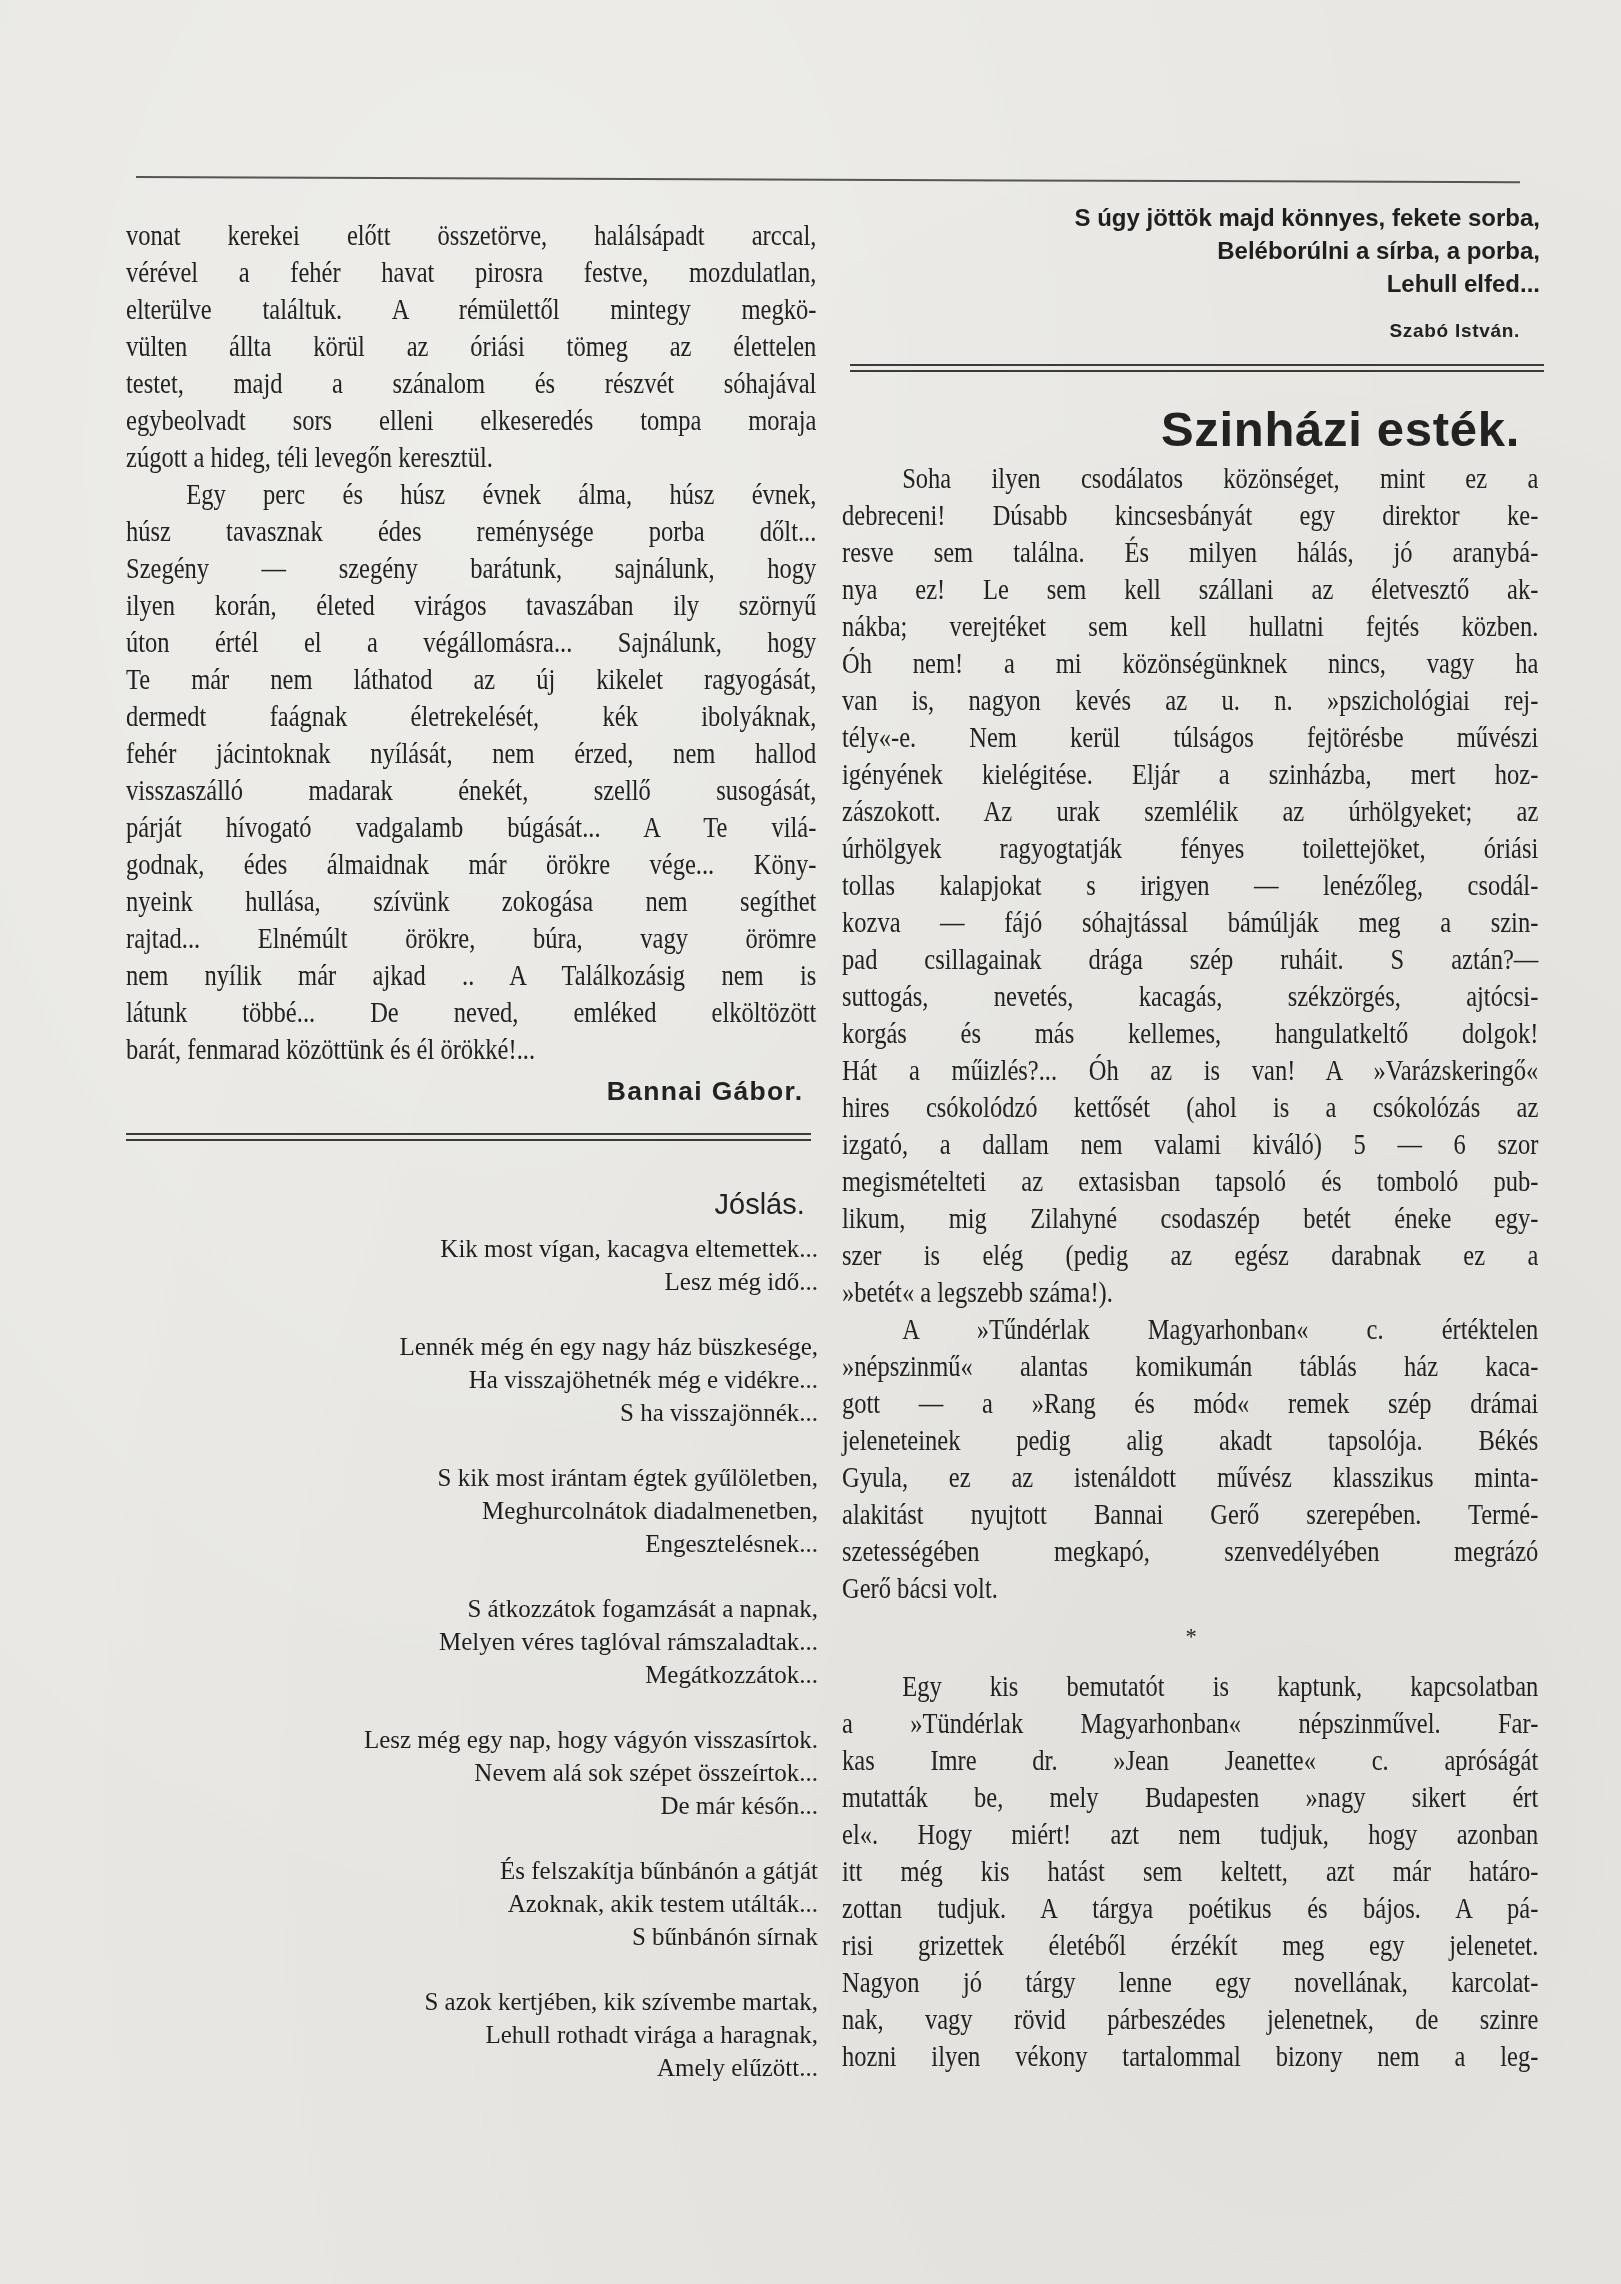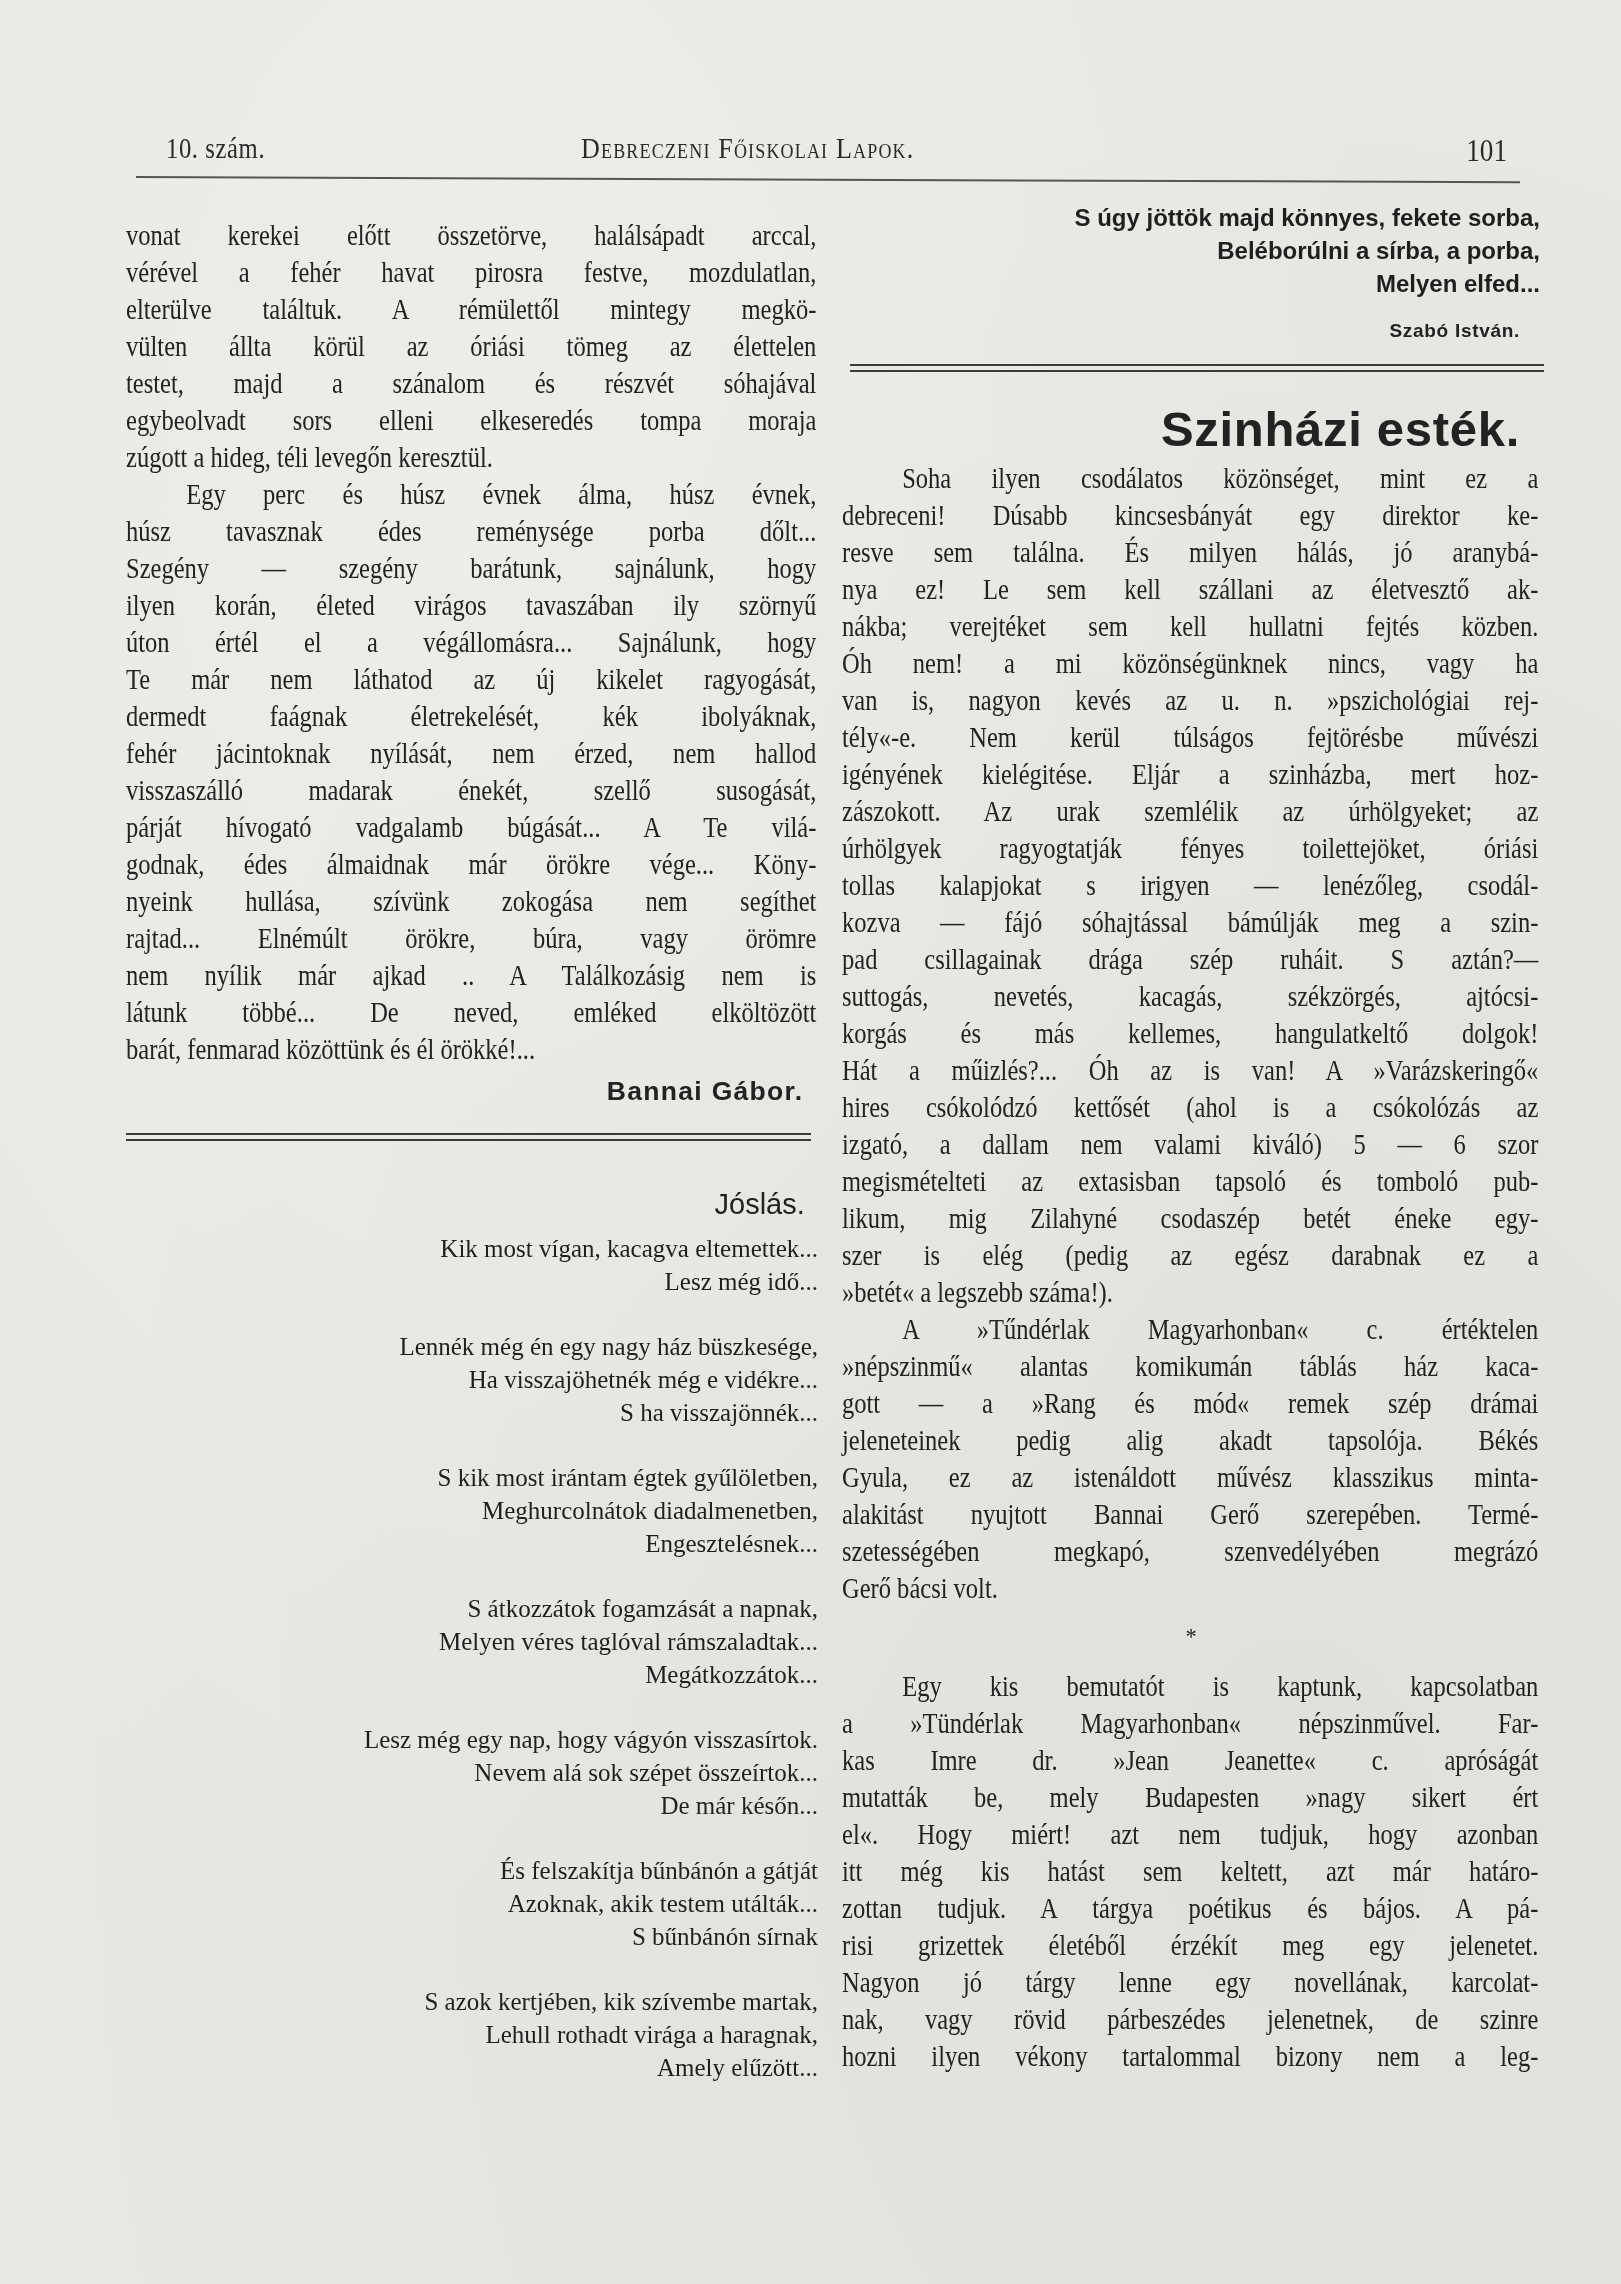--- a/index.html
+++ b/index.html
@@ -108,25 +108,20 @@
       text-align: center;
       letter-spacing: 0.7px;
     }
     .asterisk { text-align: center; font-size: 22.5px; }
   </style>
 </head>
 <body>
 
 <div class="page">
 
-  <div class="header">
-    <span class="issue">10. szám.</span>
-    <span class="title">Debreczeni Főiskolai Lapok.</span>
-    <span class="pageno">101</span>
-  </div>
   <div class="header-rule"></div>
 
   <div class="col col-left">
     <div class="prose">
       <span class="line">vonat kerekei előtt összetörve, halálsápadt arccal,</span>
       <span class="line">vérével a fehér havat pirosra festve, mozdulatlan,</span>
       <span class="line">elterülve találtuk. A rémülettől mintegy megkö-</span>
       <span class="line">vülten állta körül az óriási tömeg az élettelen</span>
       <span class="line">testet, majd a szánalom és részvét sóhajával</span>
       <span class="line">egybeolvadt sors elleni elkeseredés tompa moraja</span>
@@ -193,21 +188,21 @@
         <span class="vline">Lehull rothadt virága a haragnak,</span>
         <span class="vline">Amely elűzött...</span>
       </div>
     </div>
   </div>
 
   <div class="col col-right">
     <div class="poem" style="padding-left:29px; font-family:'Liberation Sans','DejaVu Sans',sans-serif; font-weight:bold; font-size:24px; line-height:33px; margin-top:9.3px;">
       <span class="vline">S úgy jöttök majd könnyes, fekete sorba,</span>
       <span class="vline">Beléborúlni a sírba, a porba,</span>
-      <span class="vline">Melyen elfed...</span>
+      <span class="vline">Lehull elfed...</span>
     </div>
 
     <div class="signature" style="margin-top:12px; padding-right:20px; font-size:19px; letter-spacing:0.7px;">Szabó István.</div>
 
     <div class="double-rule" style="margin-top:14.6px; margin-left:8px; width:694px;">
       <div class="r1"></div>
       <div class="r2"></div>
     </div>
 
     <div class="section-title" style="margin-top:38px; padding-right:20px;text-align:right;">Szinházi esték.</div>

